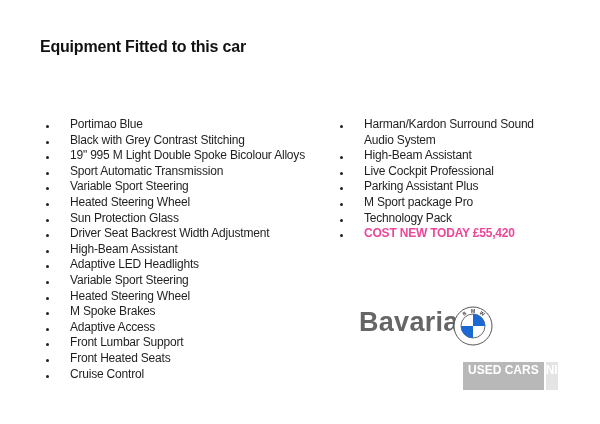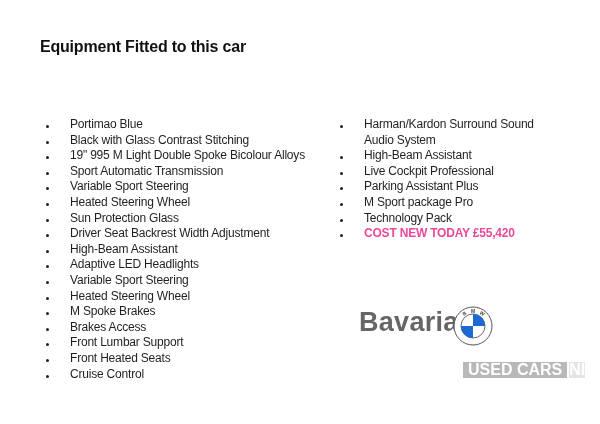--- a/index.html
+++ b/index.html
@@ -7,44 +7,44 @@
   .title { position: absolute; left: 40px; top: 38px; font-size: 16px; font-weight: bold; color: #111; letter-spacing: -0.2px; }
   ul.list { list-style: none; margin: 12px; padding: 0; position: absolute; font-size: 12px; line-height: 15.6px; color: #1f1f1f; }
   ul.list li { position: relative; padding-left: 24px; letter-spacing: -0.2px; }
   ul.list li .bullet { position: absolute; left: 0; top: 0; width: 4px; font-size: 10px; }
   ul.list li .bullet::before { content: ""; position: absolute; left: 0; top: 8px; width: 3px; height: 3px; background: #222; border-radius: 50%; }
   .col-left { left: 34px; top: 105px; width: 260px; }
   .col-right { left: 328px; top: 105px; width: 200px; }
   .bold { font-weight: bold; color: #ec4899; }
   .brand { position: absolute; left: 331px; top: 307px; font-size: 27px; font-weight: bold; color: #666; letter-spacing: 0.3px; margin-left: 28px; }
   .bmw-logo { position: absolute; left: 453px; top: 306px; width: 40px; height: 40px; }
-  .badge { position: absolute; left: 463px; top: 362px; display: flex; height: 16px; font-size: 16px; font-weight: bold; }
+  .badge { position: absolute; left: 463px; top: 362px; display: flex; height: 28px; font-size: 12px; font-weight: bold; }
   .badge .used { background: #b8b8b8; color: #fff; padding: 0 5px; line-height: 16px; }
   .badge .ni { background: #e4e4e4; color: #fff; padding: 0 0; line-height: 16px; margin-left: 2px; }
 </style>
 </head>
 <body>
 
 <div class="title">Equipment Fitted to this car</div>
 
 <ul class="list col-left">
   <li><span class="bullet"></span><span>Portimao Blue</span></li>
-  <li><span class="bullet"></span><span>Black with Glass Contrast Stitching</span></li>
+  <li><span class="bullet"></span><span>Black with Grey Contrast Stitching</span></li>
   <li><span class="bullet"></span><span>19" 995 M Light Double Spoke Bicolour Alloys</span></li>
   <li><span class="bullet"></span><span>Sport Automatic Transmission</span></li>
   <li><span class="bullet"></span><span>Variable Sport Steering</span></li>
   <li><span class="bullet"></span><span>Heated Steering Wheel</span></li>
   <li><span class="bullet"></span><span>Sun Protection Glass</span></li>
   <li><span class="bullet"></span><span>Driver Seat Backrest Width Adjustment</span></li>
   <li><span class="bullet"></span><span>High-Beam Assistant</span></li>
   <li><span class="bullet"></span><span>Adaptive LED Headlights</span></li>
   <li><span class="bullet"></span><span>Variable Sport Steering</span></li>
   <li><span class="bullet"></span><span>Heated Steering Wheel</span></li>
   <li><span class="bullet"></span><span>M Spoke Brakes</span></li>
-  <li><span class="bullet"></span><span>Brakes Access</span></li>
+  <li><span class="bullet"></span><span>Adaptive Access</span></li>
   <li><span class="bullet"></span><span>Front Lumbar Support</span></li>
   <li><span class="bullet"></span><span>Front Heated Seats</span></li>
   <li><span class="bullet"></span><span>Cruise Control</span></li>
 </ul>
 
 <ul class="list col-right">
   <li><span class="bullet"></span><span>Harman/Kardon Surround Sound Audio System</span></li>
   <li><span class="bullet"></span><span>High-Beam Assistant</span></li>
   <li><span class="bullet"></span><span>Live Cockpit Professional</span></li>
   <li><span class="bullet"></span><span>Parking Assistant Plus</span></li>

